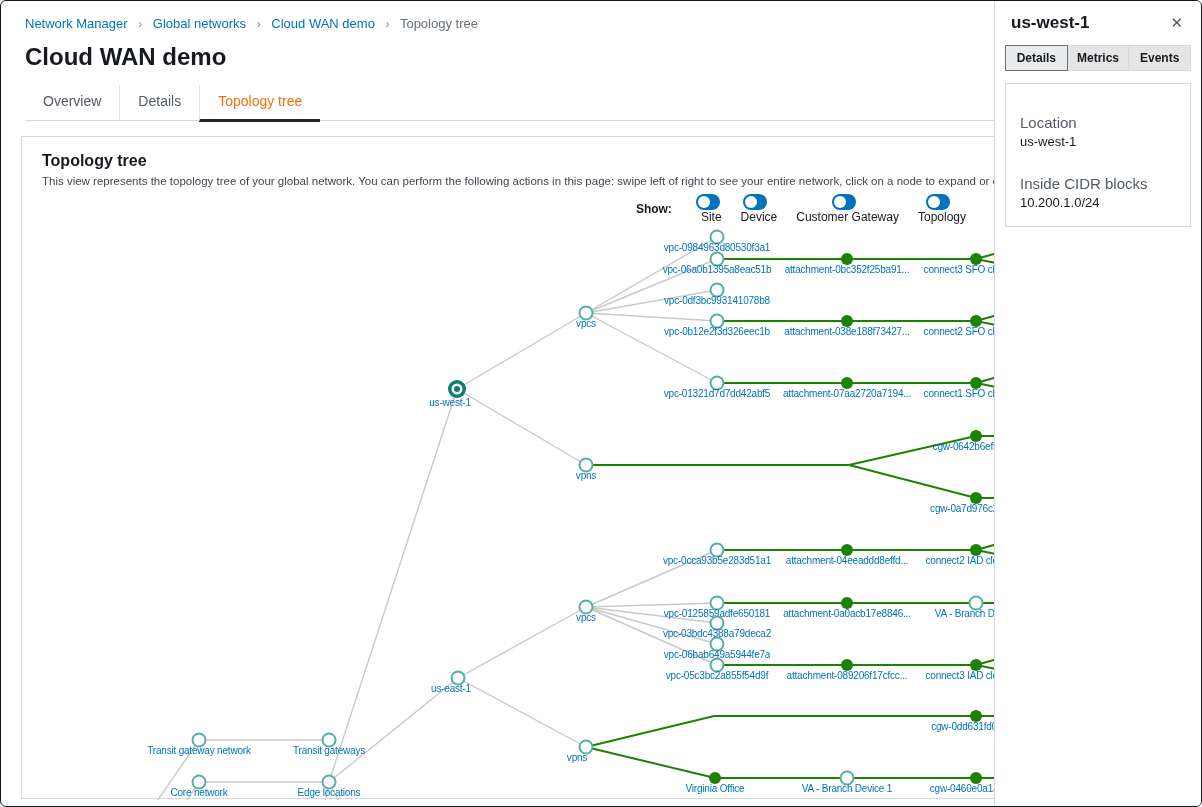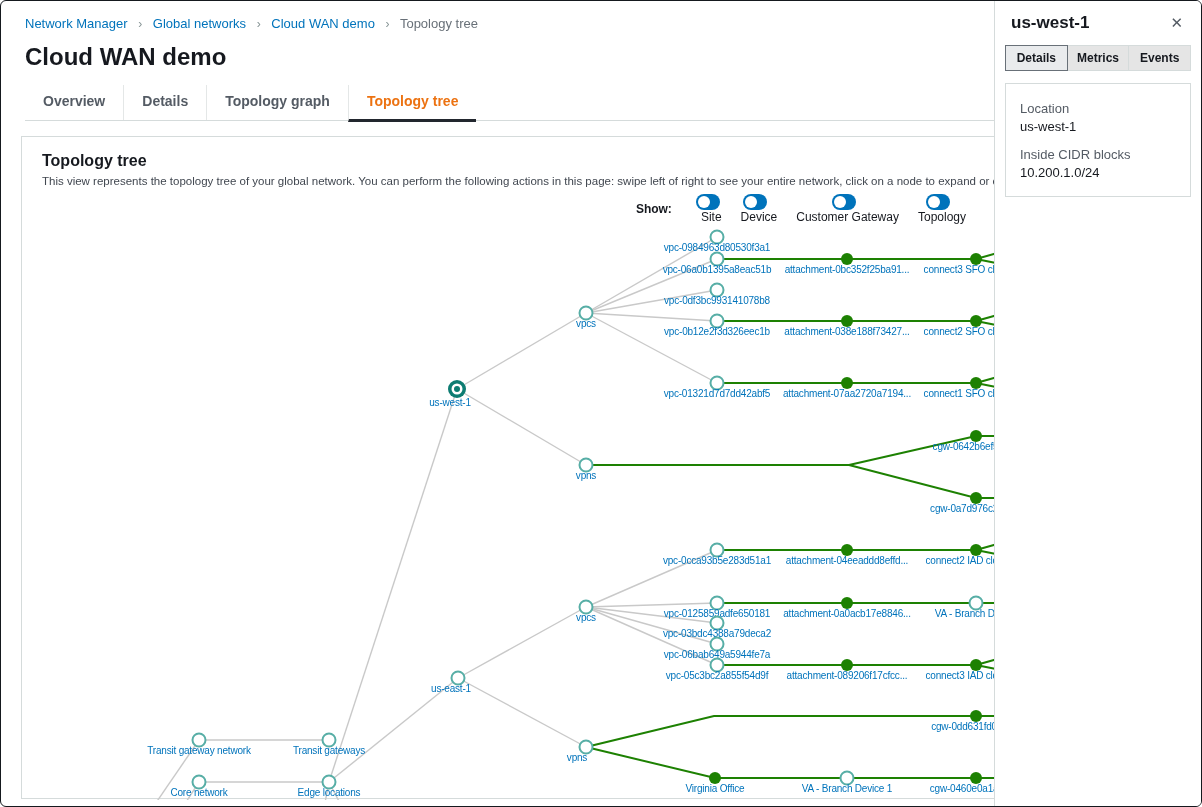--- a/index.html
+++ b/index.html
@@ -12,21 +12,21 @@
   .breadcrumb { padding:15px 0 0 24px; font-size:13px; }
   .breadcrumb a { color:#0073bb; text-decoration:none; }
   .crumb-sep { color:#879596; margin:0 7px; font-size:12px; }
   .crumb-current { color:#687078; }
 
   
   .page-title { margin:12px 0 0 24px; font-size:24px; font-weight:700; color:#16191f; }
 
   
   .tabs { display:flex; margin:14px 24px 0 24px; border-bottom:1px solid #d5dbdb; }
-  .tab { padding:8px 18px 10px 18px; font-size:14px; font-weight:700; color:#545b64; cursor:pointer; white-space:nowrap; }
+  .tab { padding:8px 18px 10px 18px; font-size:14px; font-weight:400; color:#545b64; cursor:pointer; white-space:nowrap; }
   .tab + .tab { border-left:1px solid #e4e7e7; }
   .tab.active { color:#ec7211; border-bottom:3px solid #22272e; margin-bottom:-2px; }
 
   
   .card { position:absolute; left:20px; right:7px; top:135px; bottom:7px;
           background:#fff; border:1px solid #d5dbdb; overflow:hidden; }
   .card-header { padding:15px 20px 0 20px; }
   .card-title { font-size:16px; font-weight:800; color:#16191f; }
   .card-desc { margin-top:5px; font-size:11.5px; color:#414750; white-space:nowrap; overflow:hidden; }
   .toolbar { margin-top:7px; display:flex; justify-content:flex-end; align-items:center; padding-right:207px; font-size:12px; }
@@ -49,21 +49,21 @@
   .seg { display:flex; margin-top:12px; }
   .seg-btn { flex:1; text-align:center; font-size:12px; font-weight:700; color:#16191f; background:#e5e5e5;
              border:1px solid #d5dbdb; padding:5px 0; margin-left:-1px; cursor:pointer; white-space:nowrap; }
   .seg-btn:first-child { margin-left:0; }
   .seg-btn.active { background:#e9ebed; border:1px solid #687078; position:relative; z-index:1; }
   .sp-card { margin-top:12px; border:1px solid #d5dbdb; background:#fff; }
   .sp-card-header { padding:13px 14px; background:#fbfbfb; border-bottom:1px solid #e9ebed; }
   .sp-card-title { font-size:15px; font-weight:800; }
   .sp-card-body { padding:4px 14px 16px 14px; }
   .field { margin-top:13px; }
-  .field-label { font-size:13px; color:#545b64; }
+  .field-label { font-size:15px; color:#545b64;margin-top:26px; }
   .field-value { font-size:13px; color:#16191f; margin-top:3px; }
 </style>
 </head>
 <body>
 
 <div class="frame">
 
   <nav class="breadcrumb">
     <a href="#">Network Manager</a>
     <span class="crumb-sep">›</span>
@@ -72,21 +72,20 @@
     <a href="#">Cloud WAN demo</a>
     <span class="crumb-sep">›</span>
     <span class="crumb-current">Topology tree</span>
   </nav>
 
   <h1 class="page-title">Cloud WAN demo</h1>
 
   <div class="tabs">
     <div class="tab">Overview</div>
     <div class="tab">Details</div>
-    <div class="tab">Topology graph</div>
     <div class="tab active">Topology tree</div>
   </div>
 
   <section class="card">
     <div class="card-header">
       <div class="card-title">Topology tree</div>
       <div class="card-desc">This view represents the topology tree of your global network. You can perform the following actions in this page: swipe left of right to see your entire network, click on a node to expand or collapse the tree, and click on the text of an individual resource to see more details.</div>
       <div class="toolbar">
         <span class="show-label">Show:</span>
         <span class="tg">

